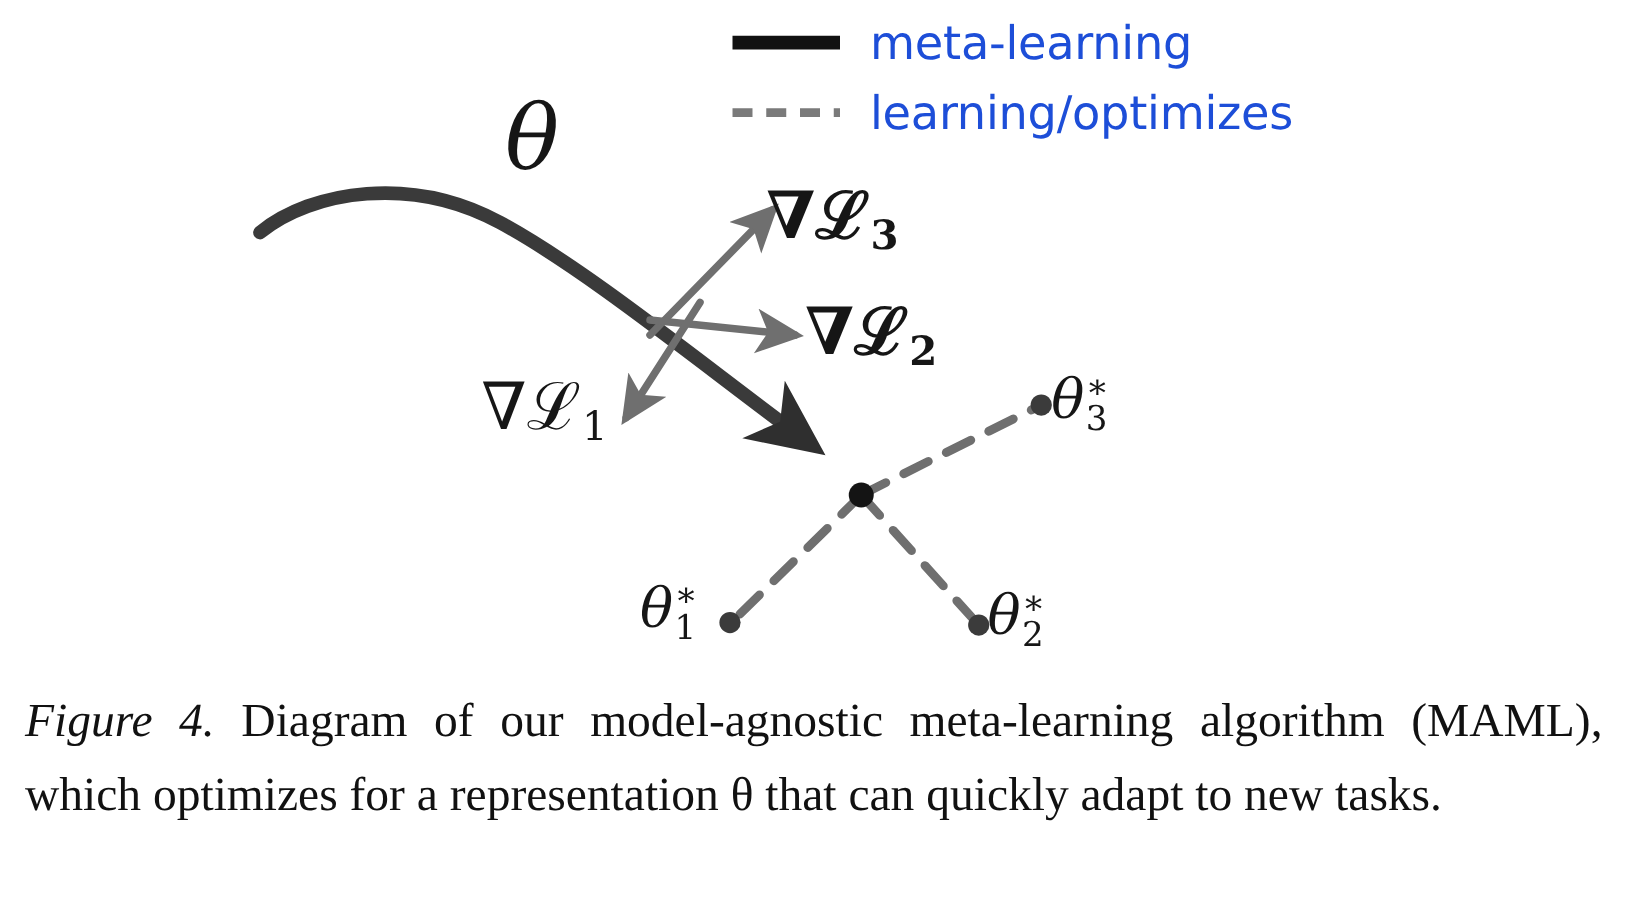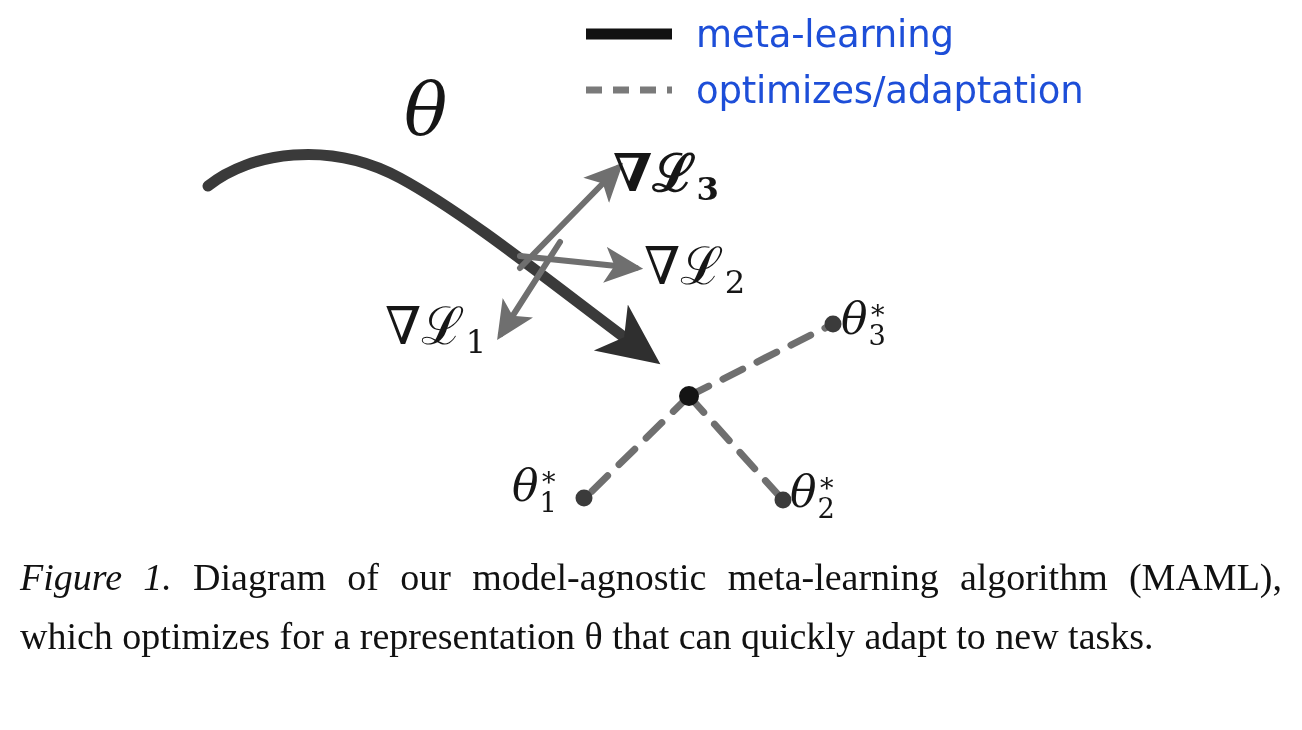--- a/index.html
+++ b/index.html
@@ -64,20 +64,21 @@
   #grad-l3 {
     left: 613px;
     top: 147px;
     font-size: 52px;
     font-weight: bold;
   }
   #grad-l2 {
     left: 644px;
     top: 240px;
     font-size: 52px;
+    font-weight: bold;
   }
   #grad-l1 {
     left: 385px;
     top: 300px;
     font-size: 52px;
     text-align: right;
   }
   #theta1-star {
     left: 512px;
     top: 464px;
@@ -211,23 +212,23 @@
           </svg>
         </span>
         <span class="legend-label">meta-learning</span>
       </div>
       <div class="legend-row">
         <span class="legend-swatch">
           <svg width="90" height="20" viewBox="0 0 90 20">
             <line x1="2" y1="10" x2="88" y2="10" stroke="#7a7a7a" stroke-width="7" stroke-dasharray="16 11" stroke-linecap="butt"></line>
           </svg>
         </span>
-        <span class="legend-label">optimizes/adaptation</span>
+        <span class="legend-label">learning/optimizes</span>
       </div>
     </div>
 
   </div>
 
   <div id="caption">
-    <span class="fig-num">Figure 1.</span><span> Diagram of our model-agnostic meta-learning algorithm (MAML), which optimizes for a representation θ that can quickly adapt to new tasks.</span>
+    <span class="fig-num">Figure 4.</span><span> Diagram of our model-agnostic meta-learning algorithm (MAML), which optimizes for a representation θ that can quickly adapt to new tasks.</span>
   </div>
 
 </div>
 
 </body></html>

